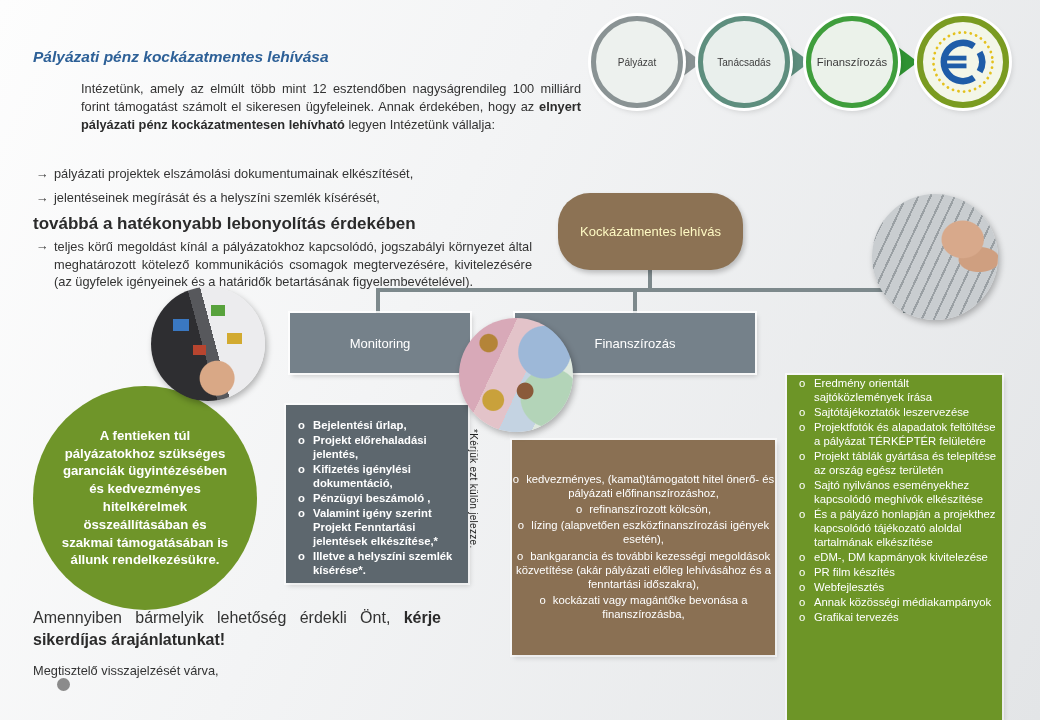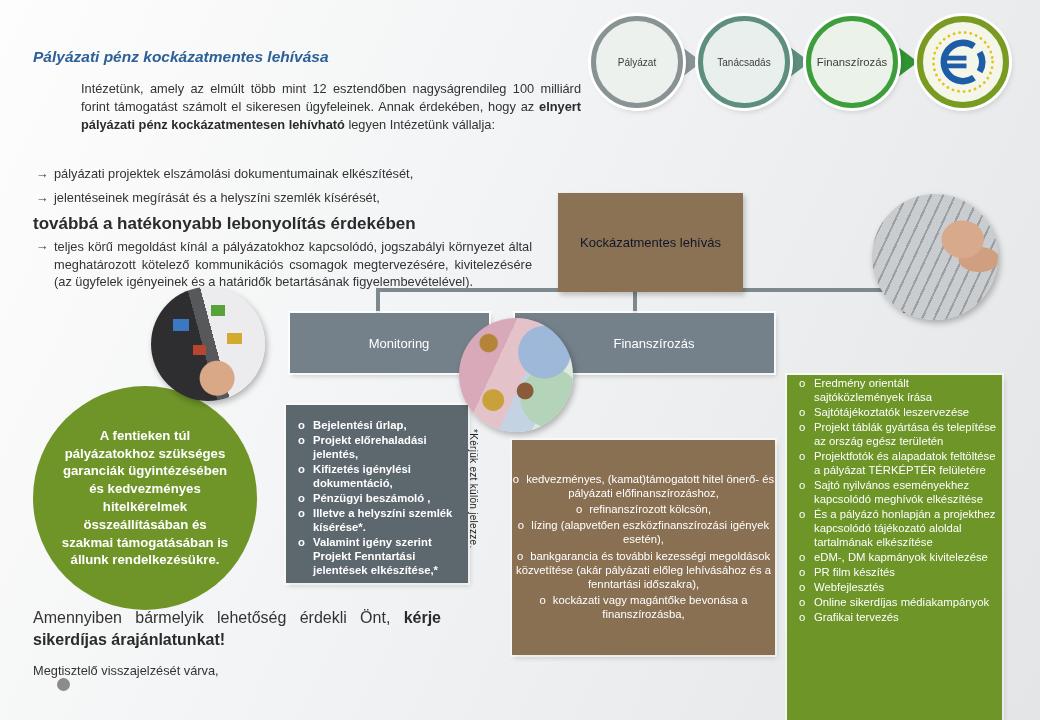--- a/index.html
+++ b/index.html
@@ -22,25 +22,25 @@
       background:#edf1ee;box-shadow:0 0 0 3px #fff,2px 3px 6px rgba(0,0,0,.18);z-index:2;}
   .fc1{left:591px;border:5px solid #8a9394;}
   .fc2{left:698px;border:5px solid #5e8e7e;background:#e9efec;}
   .fc3{left:806px;border:5px solid #3f9e3c;background:#ebf2ea;font-size:11.3px;}
   .fc4{left:917px;border:6px solid #7a9b21;background:#f3f6e8;}
   .fa{position:absolute;top:41px;width:0;height:0;border-top:21px solid transparent;border-bottom:21px solid transparent;z-index:1;}
   .fa1{left:674px;border-left:28px solid #8a9394;}
   .fa2{left:782px;border-left:28px solid #5e8e7e;}
   .fa3{left:890px;border-left:28px solid #2f9233;}
   
-  .rootbox{position:absolute;left:558px;top:193px;width:185px;height:99px;background:#8c7254;color:#0f172a;
-      display:flex;align-items:center;justify-content:center;font-size:13px;box-shadow:2px 3px 5px rgba(0,0,0,.22);z-index:2;}
+  .rootbox{position:absolute;left:558px;top:193px;width:185px;height:77px;background:#8c7254;color:#fef9c3;
+      display:flex;align-items:center;justify-content:center;font-size:13px;box-shadow:2px 3px 5px rgba(0,0,0,.22);z-index:2;border-radius:32px;}
   .conn{position:absolute;background:#7d898c;z-index:1;}
   .hdr{position:absolute;height:60px;background:#75818a;color:#fff;display:flex;align-items:center;justify-content:center;
-      font-size:13px;box-shadow:0 0 0 2px rgba(255,255,255,.85),2px 3px 5px rgba(0,0,0,.18);z-index:4;padding-left:19px;}
+      font-size:13px;box-shadow:0 0 0 2px rgba(255,255,255,.85),2px 3px 5px rgba(0,0,0,.18);z-index:4;}
   .hdr-mon{left:290px;top:313px;width:180px;}
   .hdr-fin{left:515px;top:313px;width:240px;}
   .hdr-kom{left:795px;top:312px;width:218px;}
   
   .panel{position:absolute;color:#fff;box-sizing:border-box;z-index:2;box-shadow:0 0 0 2px rgba(255,255,255,.6),2px 3px 5px rgba(0,0,0,.15);}
   .panel ul{list-style:none;margin:0;padding:0;}
   .p-mon{left:286px;top:405px;width:182px;height:178px;background:#5d676e;padding:13px 6px 6px 10px;font-size:11.3px;font-weight:bold;}
   .p-mon li,.p-kom li{position:relative;padding-left:17px;margin-bottom:1px;line-height:1.24;}
   .p-mon li::before,.p-kom li::before{content:"o";position:absolute;left:2px;}
   .p-fin{left:512px;top:440px;width:263px;height:215px;background:#8a7053;display:flex;align-items:center;font-size:11.3px;}
@@ -135,46 +135,46 @@
   <div class="rootbox">Kockázatmentes lehívás</div>
   <div class="hdr hdr-mon">Monitoring</div>
   <div class="hdr hdr-fin">Finanszírozás</div>
 
   <div class="panel p-mon">
     <ul>
         <li>Bejelentési űrlap,</li>
         <li>Projekt előrehaladási jelentés,</li>
         <li>Kifizetés igénylési dokumentáció,</li>
         <li>Pénzügyi beszámoló ,</li>
+        <li>Valamint igény szerint Projekt Fenntartási jelentések elkészítése,*</li>
         <li>Illetve a helyszíni szemlék kísérése*.</li>
-        <li>Valamint igény szerint Projekt Fenntartási jelentések elkészítése,*</li>
       </ul>
   </div>
   <div class="vnote">*Kérjük ezt külön jelezze.</div>
   <div class="panel p-fin">
     <ul>
         <li>kedvezményes, (kamat)támogatott hitel önerő- és pályázati előfinanszírozáshoz,</li>
         <li>refinanszírozott kölcsön,</li>
         <li>lízing (alapvetően eszközfinanszírozási igények esetén),</li>
         <li>bankgarancia és további kezességi megoldások közvetítése (akár pályázati előleg lehívásához és a fenntartási időszakra),</li>
         <li>kockázati vagy magántőke bevonása a finanszírozásba,</li>
       </ul>
   </div>
   <div class="panel p-kom">
     <ul>
         <li>Eredmény orientált sajtóközlemények írása</li>
         <li>Sajtótájékoztatók leszervezése</li>
+        <li>Projektfotók és alapadatok feltöltése a pályázat TÉRKÉPTÉR felületére</li>
         <li>Projekt táblák gyártása és telepítése az ország egész területén</li>
-        <li>Projektfotók és alapadatok feltöltése a pályázat TÉRKÉPTÉR felületére</li>
         <li>Sajtó nyilvános eseményekhez kapcsolódó meghívók elkészítése</li>
         <li>És a pályázó honlapján a projekthez kapcsolódó tájékozató aloldal tartalmának elkészítése</li>
         <li>eDM-, DM kapmányok kivitelezése</li>
         <li>PR film készítés</li>
         <li>Webfejlesztés</li>
-        <li>Online sikerdíjas médiakampányok</li>
+        <li>Annak közösségi médiakampányok</li>
         <li>Grafikai tervezés</li>
       </ul>
   </div>
 
   <div class="gcircle">
     <span>A fentieken túl pályázatokhoz szükséges garanciák ügyintézésében és kedvezményes hitelkérelmek összeállításában és szakmai támogatásában is állunk rendelkezésükre.</span>
   </div>
   <div class="photo ph-lego"></div>
   <div class="photo ph-money"></div>
   <div class="photo ph-keyboard"></div>

